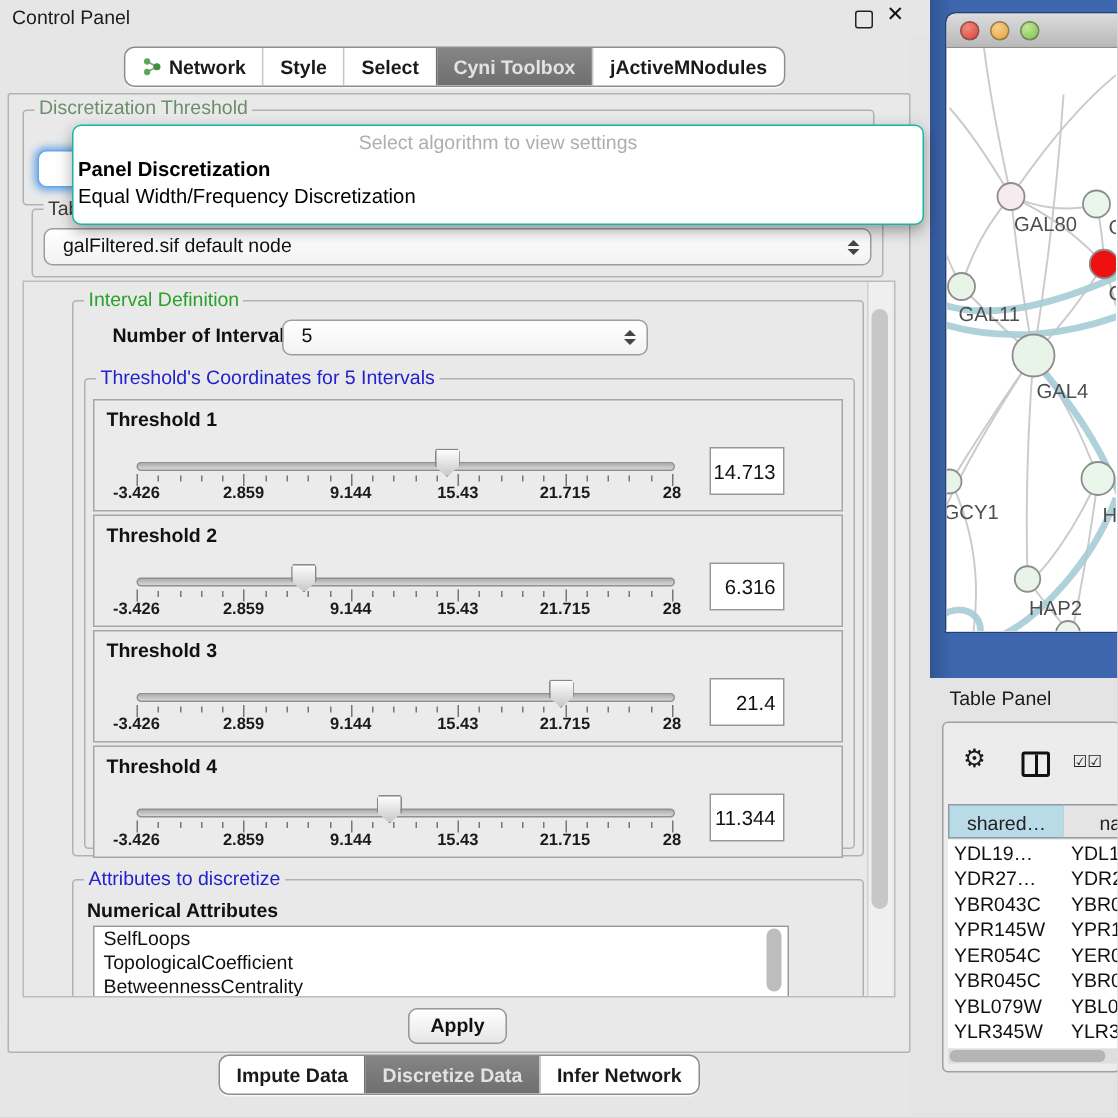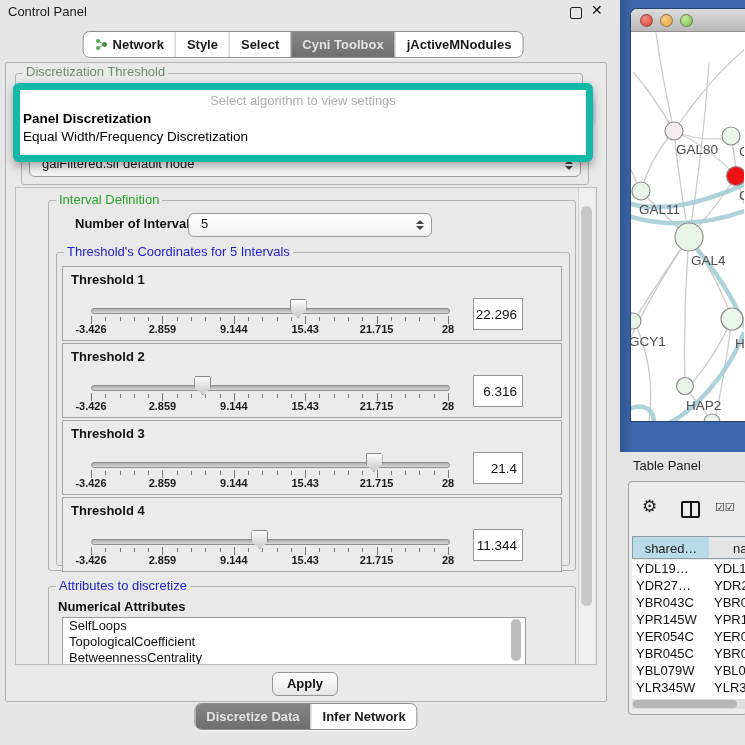--- a/index.html
+++ b/index.html
@@ -22,21 +22,21 @@
   .fstitle{font-size:13px;background:#e9e9e9;padding:0 3px;line-height:14px;white-space:nowrap;}
   .green{color:#2aa12a;} .blue{color:#2222cc;} .gray{color:#3c3c3c;} .dimgreen{color:#6b8f6b;}
   .combo{background:linear-gradient(#ffffff,#f2f2f2);border:1px solid #9d9d9d;border-radius:6px;font-size:13px;color:#111;}
   .combo .ctext{position:absolute;left:12px;top:3px;white-space:nowrap;}
   .spin{position:absolute;right:7px;top:50%;width:8px;height:0;}
   .spin:before,.spin:after{content:"";position:absolute;left:0;border-left:4px solid transparent;border-right:4px solid transparent;}
   .spin:before{bottom:1px;border-bottom:4px solid #444;}
   .spin:after{top:1px;border-top:4px solid #444;}
   .focusring{background:#fff;border:1px solid #6aa7e8;border-radius:6px;box-shadow:0 0 5px 2px rgba(90,160,230,.85);}
   
-  .popup{background:#fff;border:7px solid #14b8a6;border-radius:6px;box-shadow:0 4px 10px rgba(0,0,0,.35);z-index:40;}
+  .popup{background:#fff;border:1px solid #14b8a6;border-radius:6px;box-shadow:0 4px 10px rgba(0,0,0,.35);z-index:40;margin-left:35px;}
   .pp-ph{position:absolute;left:0;right:0;top:3px;text-align:center;font-size:13px;color:#aeaeae;}
   .pp-i1{position:absolute;left:3px;top:21px;font-size:13.5px;font-weight:700;color:#000;}
   .pp-i2{position:absolute;left:3px;top:39px;font-size:13.5px;color:#000;}
   
   .scrollArea{left:9px;top:124px;width:580px;height:476px;border:1px solid #bcbcbc;background:#e9e9e9;overflow:hidden;}
   .vscroll{background:#efefef;border-left:1px solid #d0d0d0;}
   .thumbV{background:#c7c7c7;border-radius:6px;}
   
   .thPanel{position:absolute;width:498px;height:73px;background:#ebebeb;border:1px solid #a6a6a6;}
   .thTitle{position:absolute;left:8px;top:5px;font-size:13px;font-weight:700;color:#111;}
@@ -294,21 +294,21 @@
           <div class="tick" style="left: 356.44px;"></div>
           <div class="tick" style="left: 370.72px;"></div>
           <div class="tick maj" style="left: 385px;"></div>
           <div class="thLbl" style="left: -2px;">-3.426</div>
           <div class="thLbl" style="left: 69.4px;">2.859</div>
           <div class="thLbl" style="left: 140.8px;">9.144</div>
           <div class="thLbl" style="left: 212.2px;">15.43</div>
           <div class="thLbl" style="left: 283.6px;">21.715</div>
           <div class="thLbl" style="left: 355px;">28</div>
           <div class="thThumb" style="left: 226.559px;"></div>
-          <div class="thVal">22.296</div>
+          <div class="thVal">14.713</div>
         </div>
         <div class="thPanel" style="left: 46px; top: 155px;">
           <div class="thTitle">Threshold 2</div>
           <div class="thTrack" style="left: 28px; width: 357px;"></div>
           <div class="tick maj" style="left: 28px;"></div>
           <div class="tick" style="left: 42.28px;"></div>
           <div class="tick" style="left: 56.56px;"></div>
           <div class="tick" style="left: 70.84px;"></div>
           <div class="tick" style="left: 85.12px;"></div>
           <div class="tick maj" style="left: 99.4px;"></div>
@@ -417,20 +417,23 @@
           <div class="thThumb" style="left: 188.288px;"></div>
           <div class="thVal">11.344</div>
         </div>
       </div>
 
     <div class="abs applyBtn">Apply</div>
   </div>
 
   <div class="abs" style="left:306px;top:703px;transform:translateX(-50%);">
     <div class="segwrap" id="bottomTabs">
+        <div class="seg">
+          <span>Impute Data</span>
+        </div>
         <div class="seg sel">
           <span>Discretize Data</span>
         </div>
         <div class="seg">
           <span>Infer Network</span>
         </div>
       </div>
   </div>
 
 </div>

